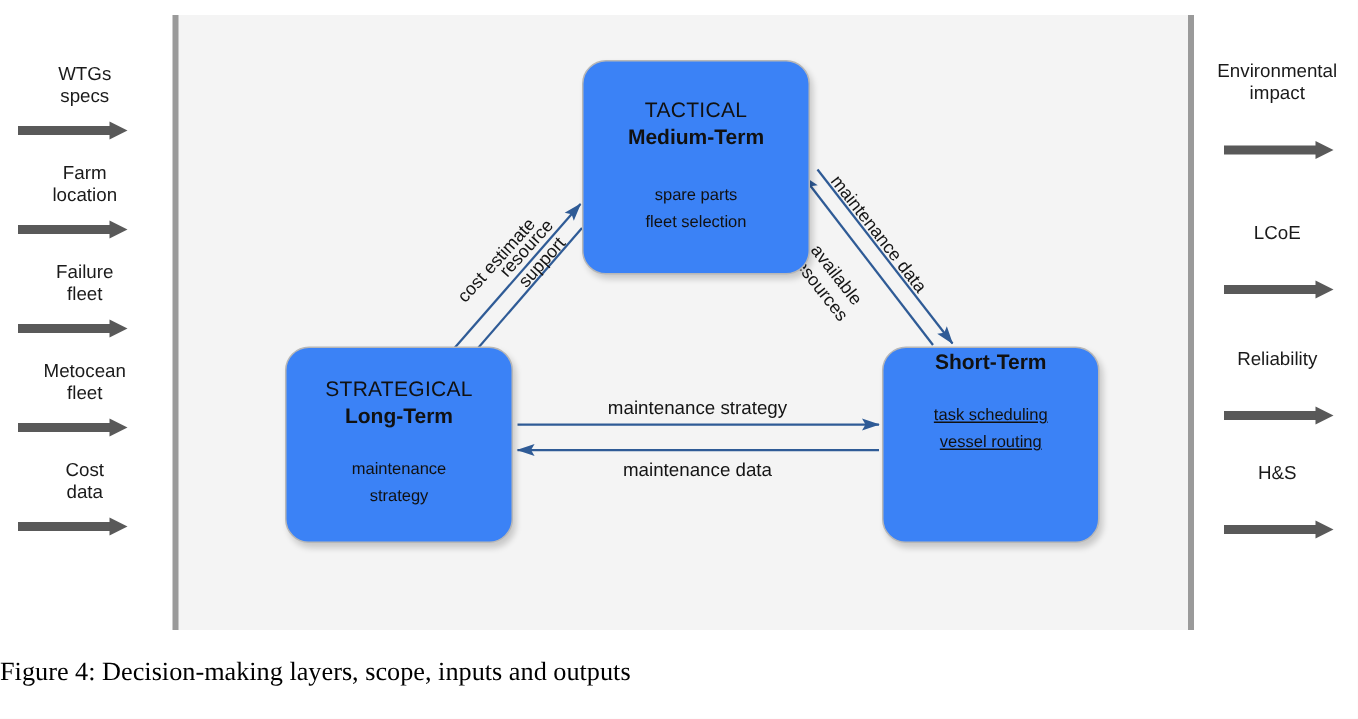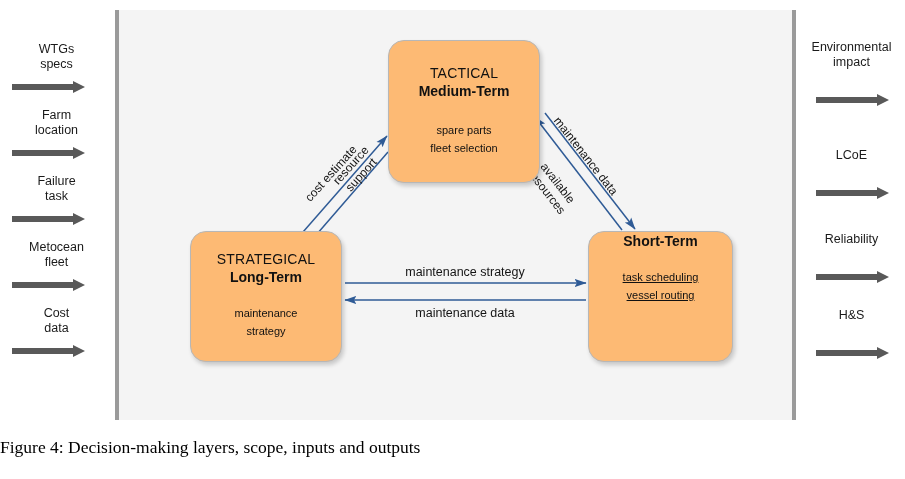--- a/index.html
+++ b/index.html
@@ -81,21 +81,21 @@
     border-top: 6px solid transparent;
     border-bottom: 6px solid transparent;
     border-left: 12px solid #595959;
   }
   #outputs-col .io-arrow .shaft { left: 18px; }
   #outputs-col .io-arrow .head  { left: 79px; }
 
   
   .node-box {
     position: absolute;
-    background: #fdba74;
+    background: #3b82f6;
     border: 1px solid #b7b7b7;
     border-radius: 16px;
     box-shadow: 2px 3px 4px rgba(0,0,0,0.18);
     box-sizing: border-box;
     text-align: center;
     color: #111111;
   }
   .node-title {
     font-size: 14px;
     letter-spacing: 0.2px;
@@ -191,21 +191,21 @@
       <div class="io-label">Farm
 location</div>
       <div class="io-arrow">
         <span class="shaft"></span>
         <span class="head"></span>
       </div>
     </div>
 
     <div class="io-group" style="top:174px">
       <div class="io-label">Failure
-task</div>
+fleet</div>
       <div class="io-arrow">
         <span class="shaft"></span>
         <span class="head"></span>
       </div>
     </div>
 
     <div class="io-group" style="top:240px">
       <div class="io-label">Metocean
 fleet</div>
       <div class="io-arrow">

